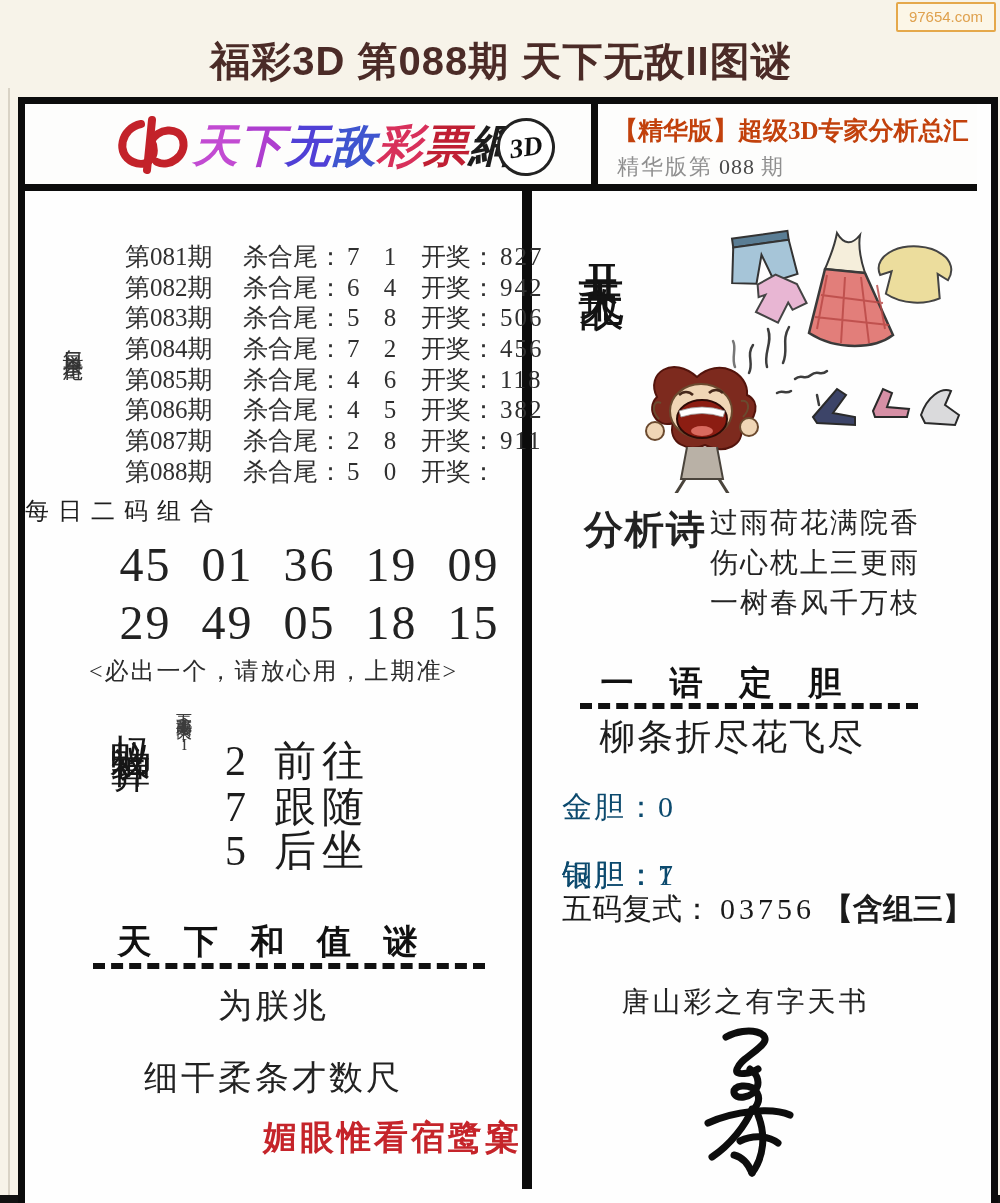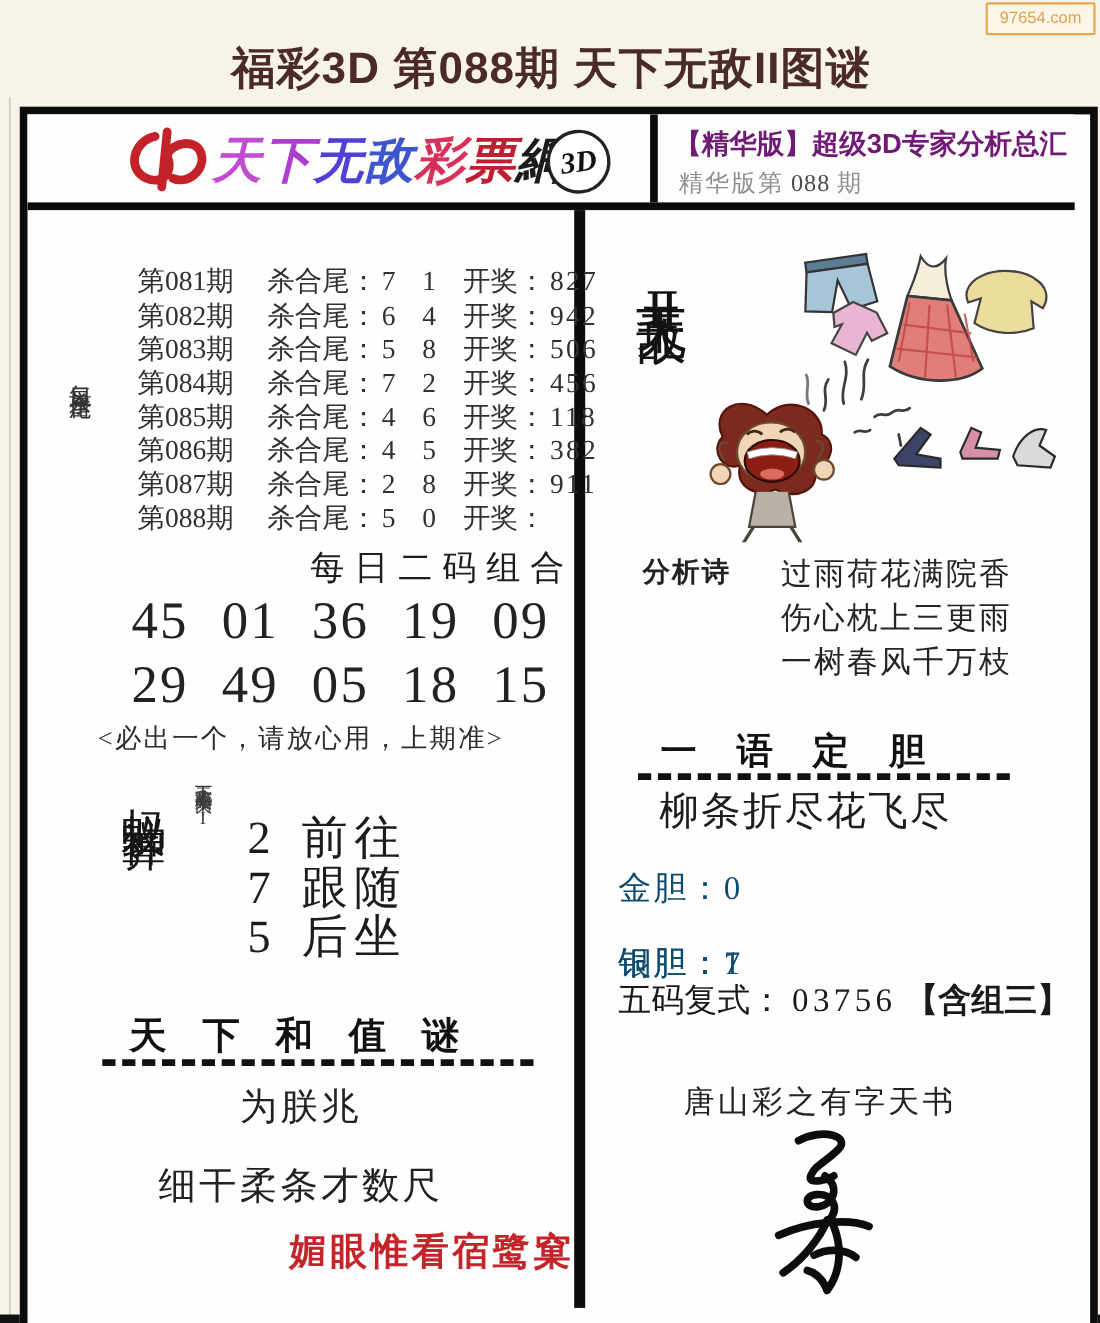--- a/index.html
+++ b/index.html
@@ -34,59 +34,59 @@
 
   
   .header{position:absolute;left:0;top:0;width:952px;height:80px;border-bottom:7px solid #0c0c0c;background:#fdfdfc;}
   .hdr-divider{position:absolute;left:566px;top:0;width:7px;height:80px;background:#0c0c0c;}
   .site-name{position:absolute;left:168px;top:12px;font-size:45px;font-weight:bold;font-style:italic;letter-spacing:1px;white-space:nowrap;}
   .badge-3d{
     position:absolute;left:472px;top:14px;width:52px;height:52px;border:3px solid #222;border-radius:50%;
     text-align:center;line-height:52px;font-weight:bold;font-style:italic;font-size:27px;color:#111;
     transform:rotate(-8deg);background:#fff;
   }
-  .edition-title{position:absolute;left:588px;top:10px;font-family:Liberation Sans, sans-serif;font-weight:bold;font-size:25px;color:#701a75;white-space:nowrap;}
+  .edition-title{position:absolute;left:588px;top:10px;font-family:Liberation Serif, serif;font-weight:bold;font-size:25px;color:#c2410c;white-space:nowrap;}
   .edition-issue{position:absolute;left:592px;top:48px;font-size:22px;color:#8f8f8f;letter-spacing:2px;white-space:nowrap;}
   .edition-issue .no{color:#4a4a4a;margin:0 6px;letter-spacing:1px;}
 
   
   .main{position:absolute;left:0;top:87px;width:952px;height:998px;}
   .mid-divider{position:absolute;left:497px;top:0;width:10px;height:998px;background:#0c0c0c;}
   .lp{position:absolute;left:0;top:0;width:497px;height:998px;margin-top:44px;}
   .rp{position:absolute;left:507px;top:0;width:445px;height:998px;}
 
   
   .vlabel{writing-mode:vertical-rl;text-orientation:upright;}
   .daily-kill{left:34px;top:98px;font-size:21px;letter-spacing:3px;color:#333;}
   .hist{left:100px;top:7px;}
   .hist-row{display:flex;height:30.7px;line-height:30.7px;font-size:25px;color:#303030;white-space:nowrap;}
   .hist-row .hi{width:118px;}
   .hist-row .hk{width:178px;}
   .hist-row .hkv{letter-spacing:9px;margin-left:4px;}
   .hist-row .hdv{margin-left:4px;letter-spacing:2px;}
-  .twocode-title{left:0;top:260px;width:100%;text-align:right;font-size:31px;letter-spacing:9px;color:#1e1e1e;}
+  .twocode-title{left:0;top:260px;width:100%;text-align:left;font-size:24px;letter-spacing:9px;color:#1e1e1e;}
   .num-row{left:0;width:100%;text-align:center;font-size:48px;color:#222;word-spacing:16px;letter-spacing:2px;white-space:nowrap;padding-left:36px;}
   .num1{top:302px;}
   .num2{top:360px;}
   .twocode-note{left:0;top:420px;width:100%;text-align:center;font-size:24px;letter-spacing:2px;color:#2c2c2c;}
   .ant-title{left:78px;top:468px;font-size:40px;letter-spacing:6px;color:#161616;}
   .ant-wm{left:148px;top:466px;font-size:16px;letter-spacing:2px;color:#3c3c3c;}
   .ant-row{left:200px;font-size:42px;color:#1c1c1c;white-space:nowrap;}
   .ant-row .aw{margin-left:28px;letter-spacing:6px;}
   .ar0{top:498px;}.ar1{top:544px;}.ar2{top:588px;}
   .sum-title{left:0;top:684px;width:100%;text-align:center;font-size:34px;font-weight:bold;letter-spacing:12px;color:#111;}
   .sum-dash{left:68px;top:728px;width:392px;border-top:6px dashed #111;}
   .sum-l1{left:0;top:748px;width:100%;text-align:center;font-size:34px;color:#222;letter-spacing:3px;}
   .sum-l2{left:0;top:820px;width:100%;text-align:center;font-size:34px;color:#222;letter-spacing:3px;}
   .sum-l3{left:0;top:880px;width:100%;text-align:center;font-size:34px;font-weight:bold;letter-spacing:3px;}
 
   
   .brand{left:38px;top:52px;font-size:46px;letter-spacing:3px;color:#131313;font-weight:500;}
   .cartoon{left:95px;top:6px;}
-  .poem-label{left:52px;top:312px;font-size:25px;font-weight:bold;color:#222;letter-spacing:2px;}
+  .poem-label{left:52px;top:312px;font-size:39px;font-weight:bold;color:#222;letter-spacing:2px;}
   .poem{left:178px;top:312px;font-size:28px;line-height:40px;color:#242424;letter-spacing:2px;}
   .oneword-title{left:0;top:470px;width:88%;text-align:center;font-size:33px;font-weight:bold;letter-spacing:14px;color:#111;}
   .oneword-dash{left:48px;top:512px;width:338px;border-top:6px dashed #111;}
   .oneword-line{left:0;top:522px;width:90%;text-align:center;font-size:36px;color:#1d1d1d;letter-spacing:2px;}
   .dan-row{left:30px;font-size:30px;color:#0c4a6e;letter-spacing:2px;white-space:nowrap;}
   .dr0{top:596px;}.dr1{top:664px;}.dr2{top:664px;}
   .five-row{left:30px;top:698px;font-size:30px;color:#1a1a1a;white-space:nowrap;}
   .five-row .fv{letter-spacing:4px;margin:0 8px;}
   .five-row .fn{font-weight:bold;}
   .tangshan{left:0;top:792px;width:96%;text-align:center;font-size:28px;color:#242424;letter-spacing:3px;}

